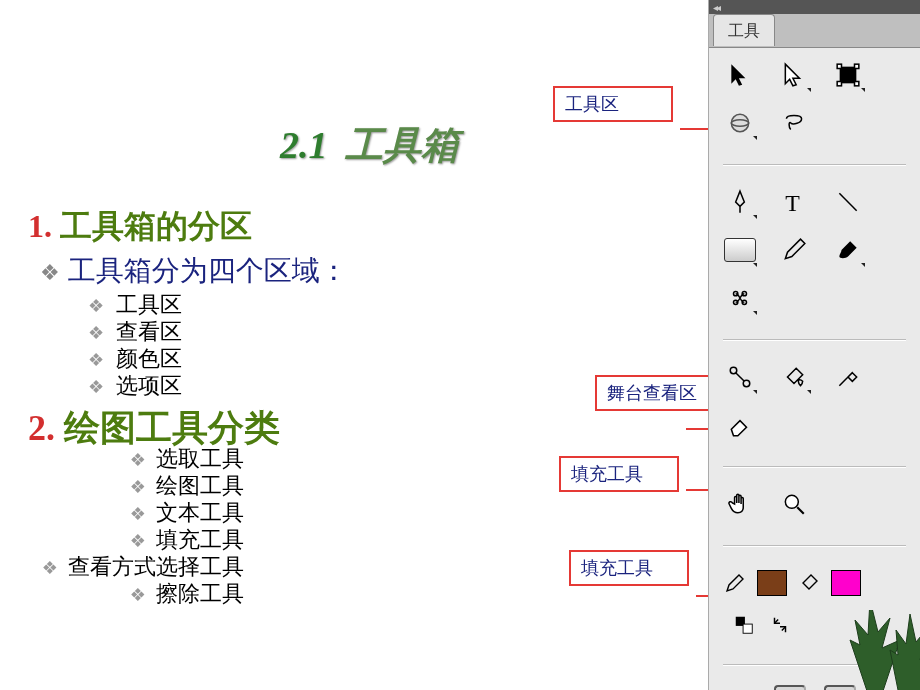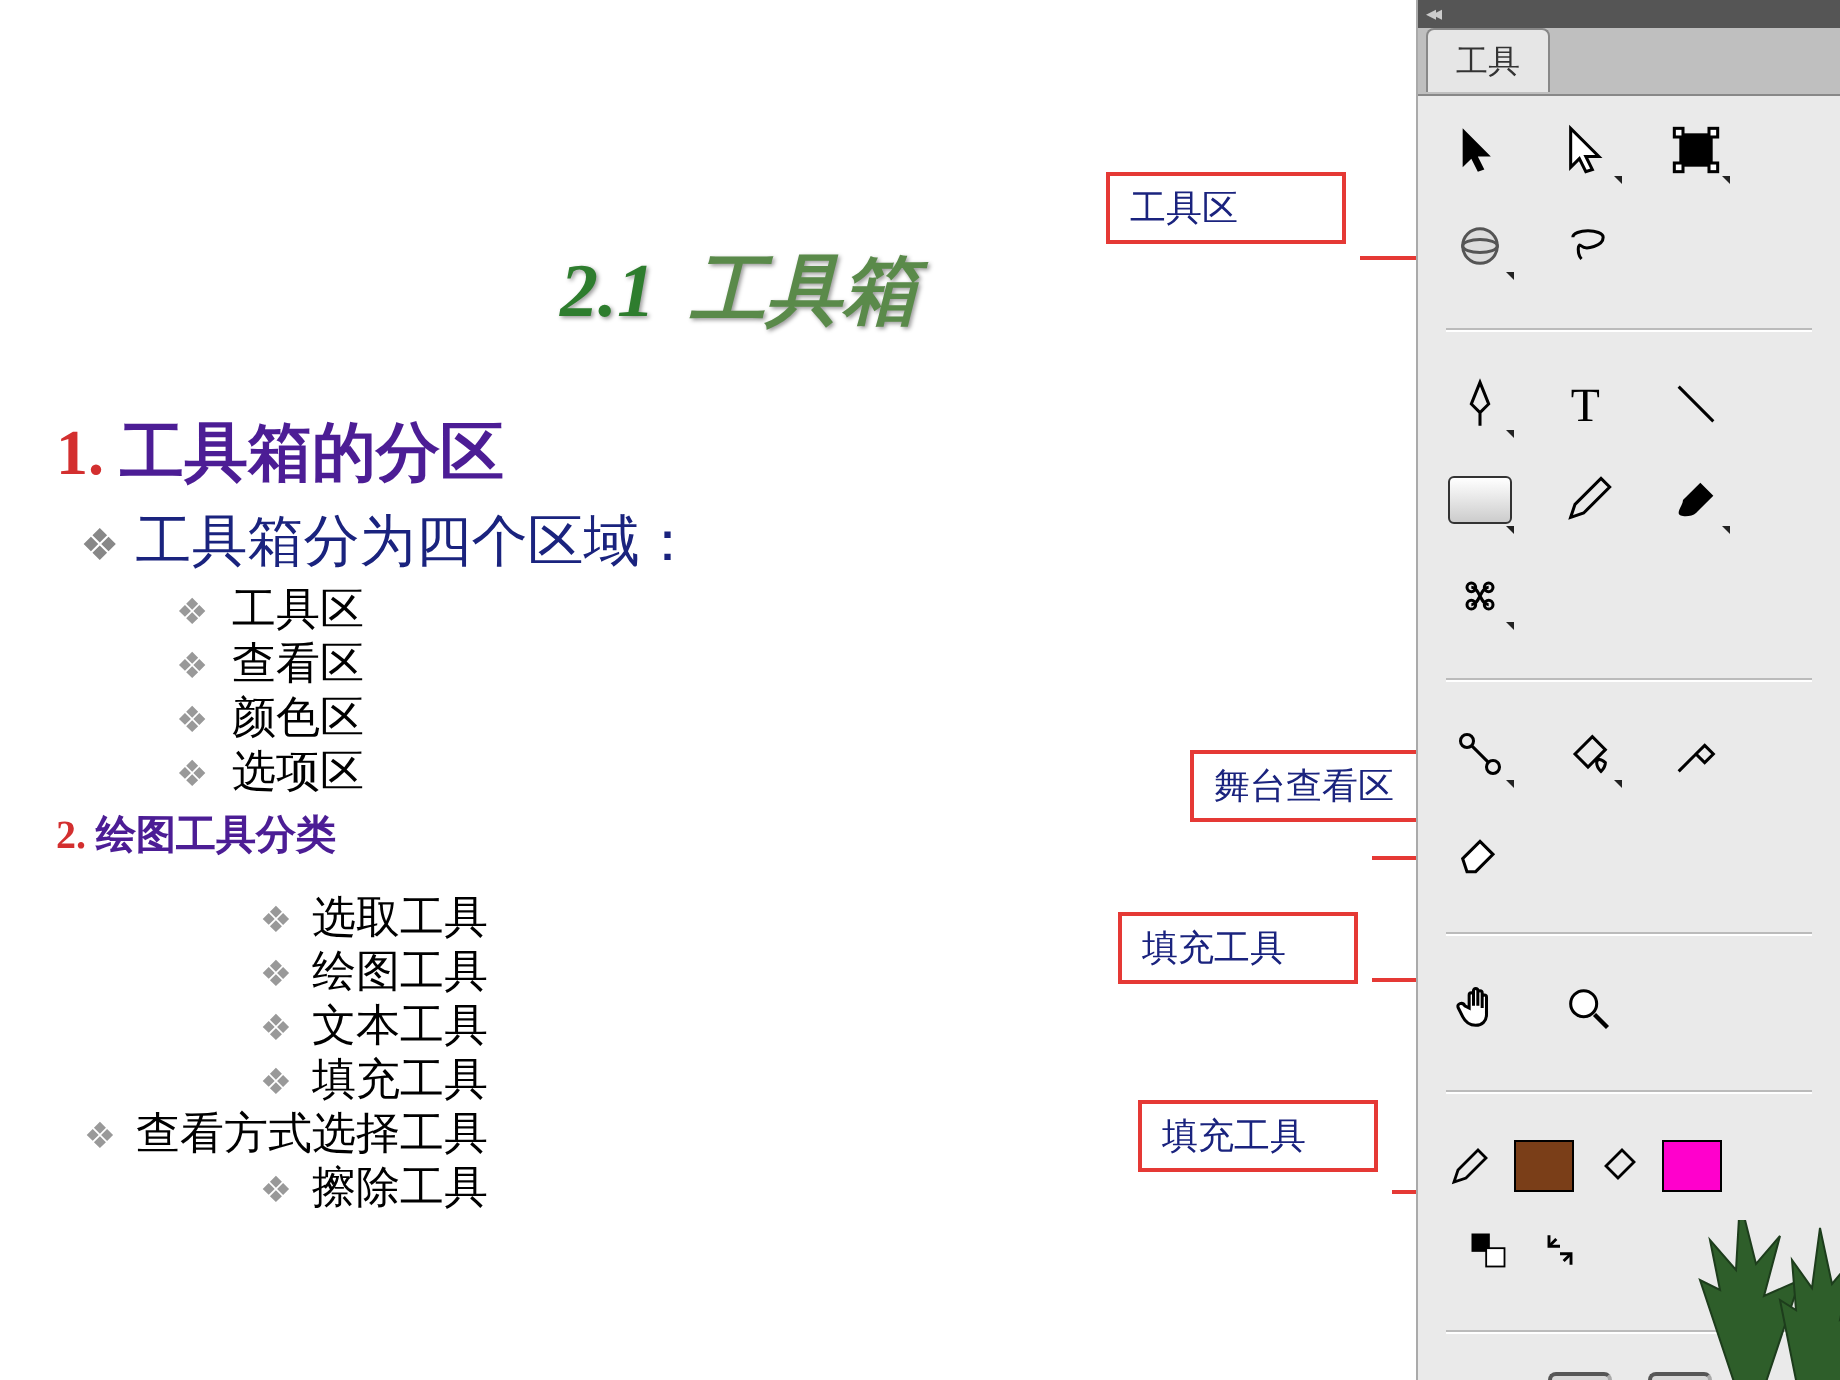--- a/index.html
+++ b/index.html
@@ -18,23 +18,23 @@
     position: absolute;
     left: 280px; top: 120px;
     font-size: 38px; font-weight: bold; font-style: italic;
     color: #4A7A3A;
     text-shadow: 1px 1px 2px #999;
   }
   .title .num { color: #2E7D2E; margin-right: 8px; }
   .title .txt { color: #5A8A4A; }
 
   .h1a { position: absolute; left: 28px; top: 205px; font-size: 32px; font-weight: bold; }
-  .h1b { position: absolute; left: 28px; top: 404px; font-size: 20px; font-weight: bold; }
+  .h1b { position: absolute; left: 28px; top: 404px; font-size: 36px; font-weight: bold; }
   .h1a .no, .h1b .no { color: #D32F2F; }
-  .h1a .tx, .h1b .tx { color: #4c1d95; }
+  .h1a .tx, .h1b .tx { color: #4d7c0f; }
 
   .sub {
     position: absolute; left: 40px; top: 252px;
     font-size: 28px; color: #1A237E;
   }
   .dia { color: #888; font-size: 22px; margin-right: 8px; }
 
   .ul1 { position: absolute; left: 88px; top: 292px; font-size: 22px; color: #000; line-height: 26px; }
   .ul2 { position: absolute; left: 40px; top: 446px; font-size: 22px; color: #000; line-height: 26px; text-align: right; }
   .ul1 div, .ul2 div { margin-bottom: 0; }

